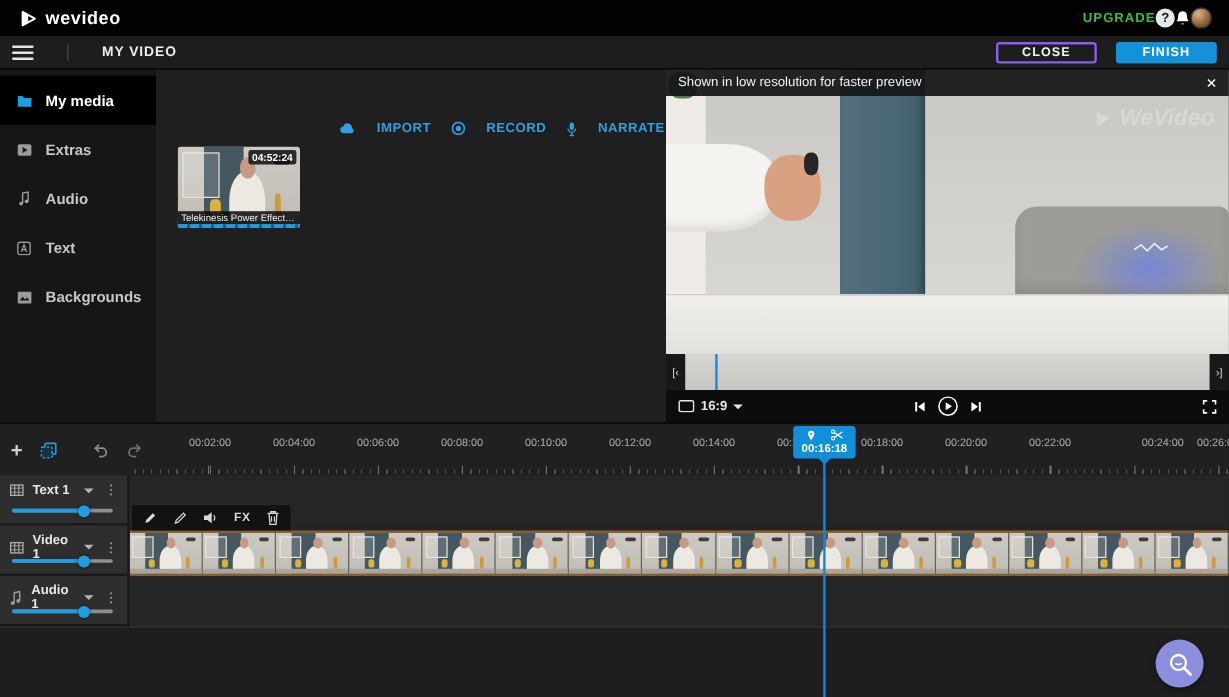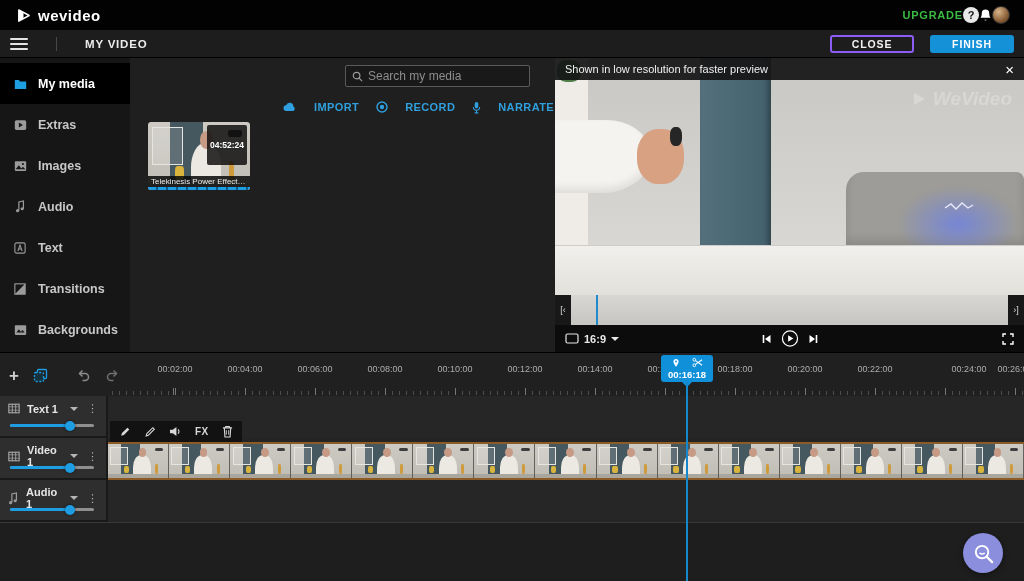--- a/index.html
+++ b/index.html
@@ -50,21 +50,21 @@
     font-family:"Liberation Sans", sans-serif; }
   .search-wrap input::placeholder { color:#8d8d8d; }
   #actions { position:absolute; left:153px; top:42px; display:flex; align-items:center; gap:17px; }
   .action { display:flex; align-items:center; gap:17px; color:#2f9fdd; font-size:11px; font-weight:bold;
     letter-spacing:.4px; cursor:pointer; }
   .sort-btn { cursor:pointer; }
   .clip-card { position:absolute; left:18px; top:64px; width:102px; height:68px; border-radius:3px;
     overflow:hidden; background:#000; cursor:pointer; }
   .clip-card .scene { position:absolute; inset:0; }
   .duration-badge { position:absolute; top:3px; right:3px; background:rgba(8,8,8,.82); color:#fff;
-    font-size:8.5px; font-weight:bold; padding:15px 3px; border-radius:2px; }
+    font-size:8.5px; font-weight:bold; padding:1px 3px; border-radius:2px; }
   .clip-caption { position:absolute; left:0; right:0; bottom:3px; height:11px; background:rgba(8,8,8,.85);
     color:#eee; font-size:8px; line-height:11px; padding:0 3px; white-space:nowrap; overflow:hidden;
     text-overflow:ellipsis; }
   .usage-bar { position:absolute; left:0; right:0; bottom:0; height:3px;
     background:repeating-linear-gradient(90deg,#1e9de3 0 8px,#0d5c8c 8px 10px); }
 
   
   #preview { position:absolute; left:555px; top:58px; width:469px; height:294px; background:#000; }
   .preview-video { position:absolute; left:0; top:0; width:469px; height:237px; overflow:hidden;
     background:linear-gradient(#c9c7c3,#dddbd7); }
@@ -226,77 +226,49 @@
       <span class="sb-icon">
         <svg viewBox="0 0 16 14" width="13" height="12">
           <rect x="1" y="1" width="14" height="12" rx="2" fill="#9b9b9b"></rect>
           <path d="M6 4l5 3-5 3z" fill="#161616"></path>
         </svg>
       </span>
       <span class="sb-label">Extras</span>
     </div>
     <div class="sb-item">
       <span class="sb-icon">
-        <svg viewBox="0 0 16 14" width="13" height="12">
-          <rect x="1" y="1" width="14" height="12" rx="1" fill="#9b9b9b"></rect>
-          <path d="M2 11l4-5 3 4 2-2 3 3z" fill="#161616"></path>
-          <circle cx="11" cy="4.5" r="1.3" fill="#161616"></circle>
-        </svg>
-      </span>
-      <span class="sb-label">Images</span>
-    </div>
-    <div class="sb-item">
-      <span class="sb-icon">
         <svg viewBox="0 0 12 14" width="11" height="13">
           <path d="M4.2 11.5V2l5-1v8.5" stroke="#9b9b9b" stroke-width="1.3" fill="none"></path>
           <circle cx="2.8" cy="11.5" r="1.7" fill="#9b9b9b"></circle>
           <circle cx="7.8" cy="9.5" r="1.7" fill="#9b9b9b"></circle>
         </svg>
       </span>
       <span class="sb-label">Audio</span>
     </div>
     <div class="sb-item">
       <span class="sb-icon">
         <svg viewBox="0 0 14 14" width="12" height="12">
           <rect x="1" y="1" width="12" height="12" rx="2" fill="none" stroke="#9b9b9b" stroke-width="1.3"></rect>
           <path d="M4.5 10.5L7 3.5l2.5 7M5.4 8.2h3.2" stroke="#9b9b9b" stroke-width="1.2" fill="none"></path>
         </svg>
       </span>
       <span class="sb-label">Text</span>
     </div>
     <div class="sb-item">
       <span class="sb-icon">
-        <svg viewBox="0 0 14 14" width="12" height="12">
-          <rect x="1" y="1" width="12" height="12" fill="none" stroke="#9b9b9b" stroke-width="1.3"></rect>
-          <path d="M1 13L13 1v12z" fill="#9b9b9b"></path>
-        </svg>
-      </span>
-      <span class="sb-label">Transitions</span>
-    </div>
-    <div class="sb-item">
-      <span class="sb-icon">
         <svg viewBox="0 0 16 14" width="13" height="12">
           <rect x="1" y="1" width="14" height="12" rx="1" fill="#9b9b9b"></rect>
           <path d="M3 10l3-4 2.5 3 2-2 2.5 3z" fill="#161616"></path>
         </svg>
       </span>
       <span class="sb-label">Backgrounds</span>
     </div>
   </div>
 
 <div id="media-panel">
-  <div class="search-wrap">
-    <span>
-      <svg viewBox="0 0 12 12" width="11" height="11">
-          <circle cx="5" cy="5" r="3.6" fill="none" stroke="#9a9a9a" stroke-width="1.3"></circle>
-          <path d="M7.8 7.8L11 11" stroke="#9a9a9a" stroke-width="1.3"></path>
-        </svg>
-    </span>
-    <input placeholder="Search my media" style="">
-  </div>
   <div id="actions">
       <div class="action">
         <span>
           <svg viewBox="0 0 16 11" width="14" height="10">
             <path d="M4 10a3.2 3.2 0 0 1-.4-6.4A4.2 4.2 0 0 1 11.8 5 2.8 2.8 0 0 1 12 10z" fill="#2f9fdd"></path>
           </svg>
         </span>
         <span>IMPORT</span>
       </div>
       <div class="action">

